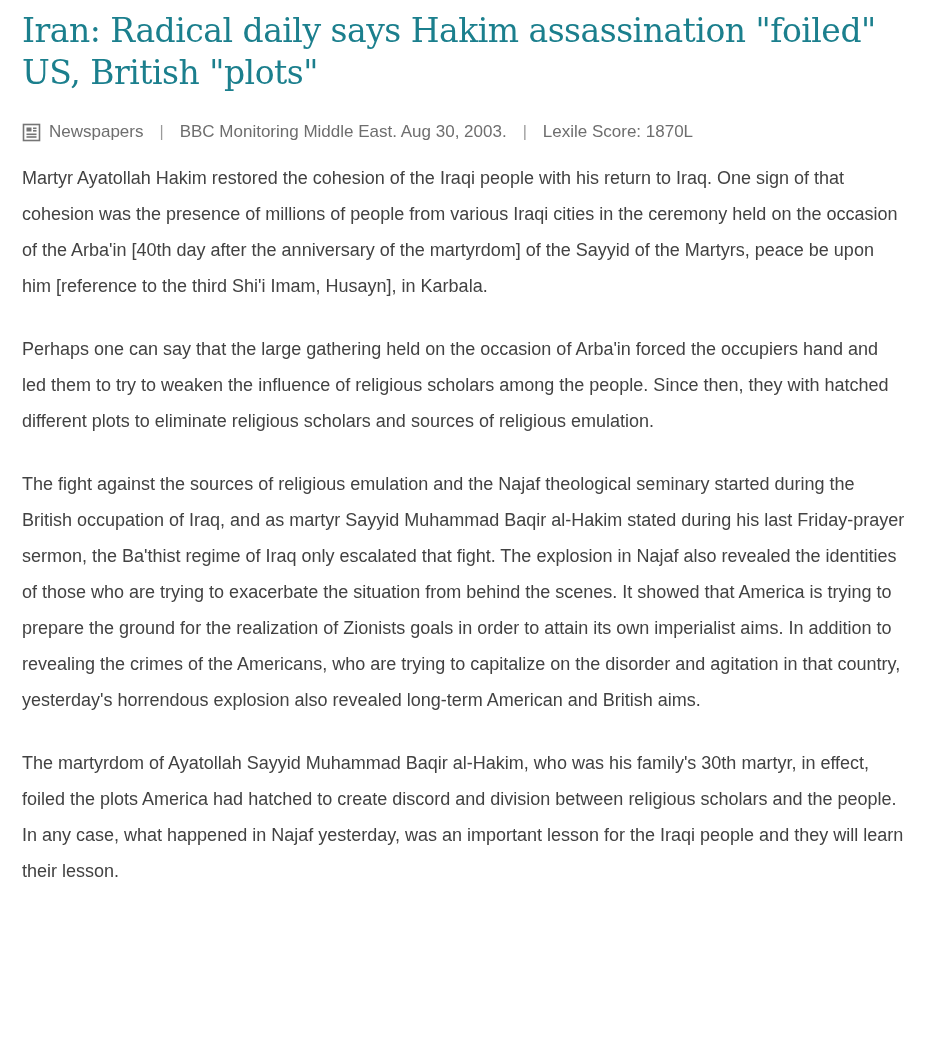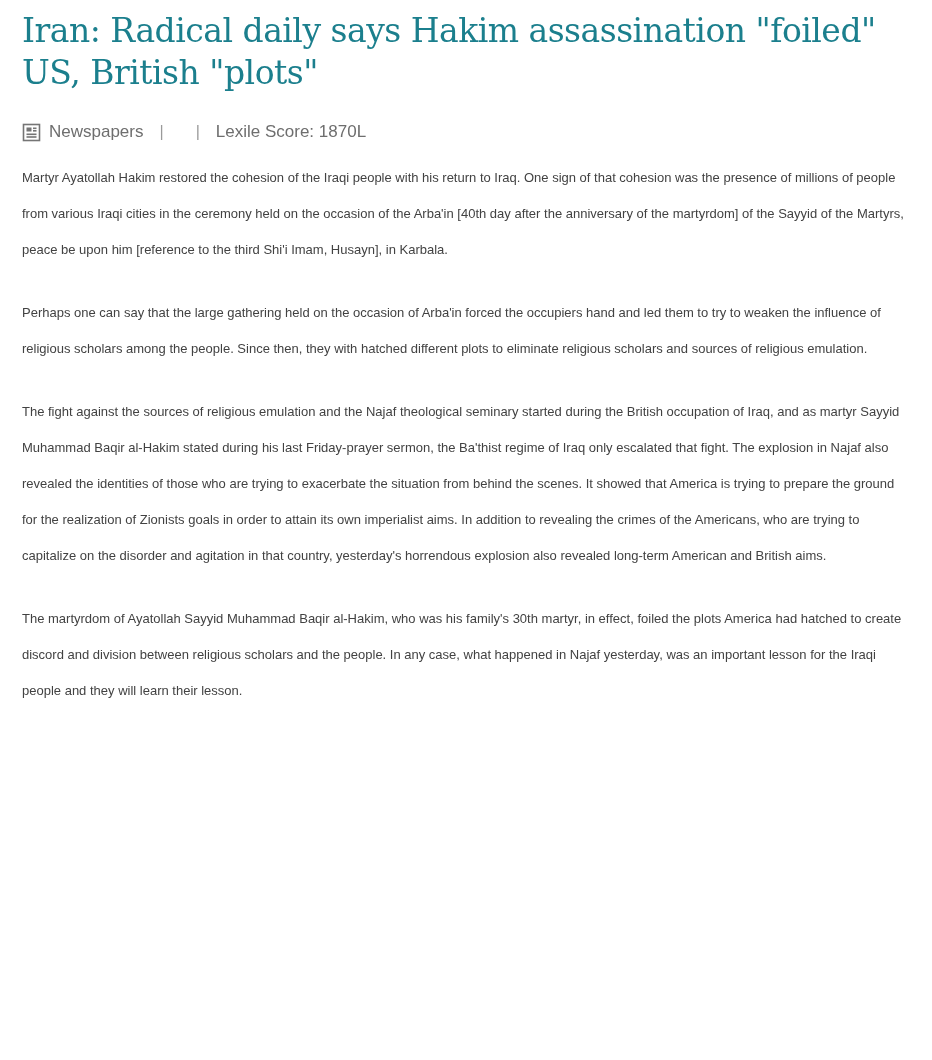--- a/index.html
+++ b/index.html
@@ -38,21 +38,21 @@
     margin-right: 8px;
     flex: 0 0 auto;
   }
   .meta-row .sep {
     color: #9a9a9a;
     padding: 0 16px;
     font-size: 16px;
   }
   .article-body p {
     margin: 0 0 27px 0;
-    font-size: 13px;
+    font-size: 18px;
     line-height: 36px;
     color: #424242;
     max-width: 884px;
   }
   .article-body p:last-child {
     margin-bottom: 0;
   }
 </style>
 </head>
 <body>
@@ -67,20 +67,21 @@
         <rect x="1.5" y="1.5" width="16" height="16" fill="none" stroke="#757575" stroke-width="1.6"></rect>
         <rect x="4.5" y="4.5" width="5" height="4" fill="#757575"></rect>
         <rect x="11" y="4.5" width="3.5" height="1.6" fill="#757575"></rect>
         <rect x="11" y="7" width="3.5" height="1.6" fill="#757575"></rect>
         <rect x="4.5" y="10.5" width="10" height="1.6" fill="#757575"></rect>
         <rect x="4.5" y="13.2" width="10" height="1.6" fill="#757575"></rect>
       </svg>
     </span>
     <span>Newspapers</span>
     <span class="sep">|</span>
+    <span>BBC Monitoring Middle East. Aug 30, 2003.</span>
     <span class="sep">|</span>
     <span>Lexile Score: 1870L</span>
   </div>
 
   <div class="article-body">
     <p>Martyr Ayatollah Hakim restored the cohesion of the Iraqi people with his return to Iraq. One sign of that cohesion was the presence of millions of people from various Iraqi cities in the ceremony held on the occasion of the Arba'in [40th day after the anniversary of the martyrdom] of the Sayyid of the Martyrs, peace be upon him [reference to the third Shi'i Imam, Husayn], in Karbala.</p>
     <p>Perhaps one can say that the large gathering held on the occasion of Arba'in forced the occupiers hand and led them to try to weaken the influence of religious scholars among the people. Since then, they with hatched different plots to eliminate religious scholars and sources of religious emulation.</p>
     <p>The fight against the sources of religious emulation and the Najaf theological seminary started during the British occupation of Iraq, and as martyr Sayyid Muhammad Baqir al-Hakim stated during his last Friday-prayer sermon, the Ba'thist regime of Iraq only escalated that fight. The explosion in Najaf also revealed the identities of those who are trying to exacerbate the situation from behind the scenes. It showed that America is trying to prepare the ground for the realization of Zionists goals in order to attain its own imperialist aims. In addition to revealing the crimes of the Americans, who are trying to capitalize on the disorder and agitation in that country, yesterday's horrendous explosion also revealed long-term American and British aims.</p>
     <p>The martyrdom of Ayatollah Sayyid Muhammad Baqir al-Hakim, who was his family's 30th martyr, in effect, foiled the plots America had hatched to create discord and division between religious scholars and the people. In any case, what happened in Najaf yesterday, was an important lesson for the Iraqi people and they will learn their lesson.</p>
   </div>

